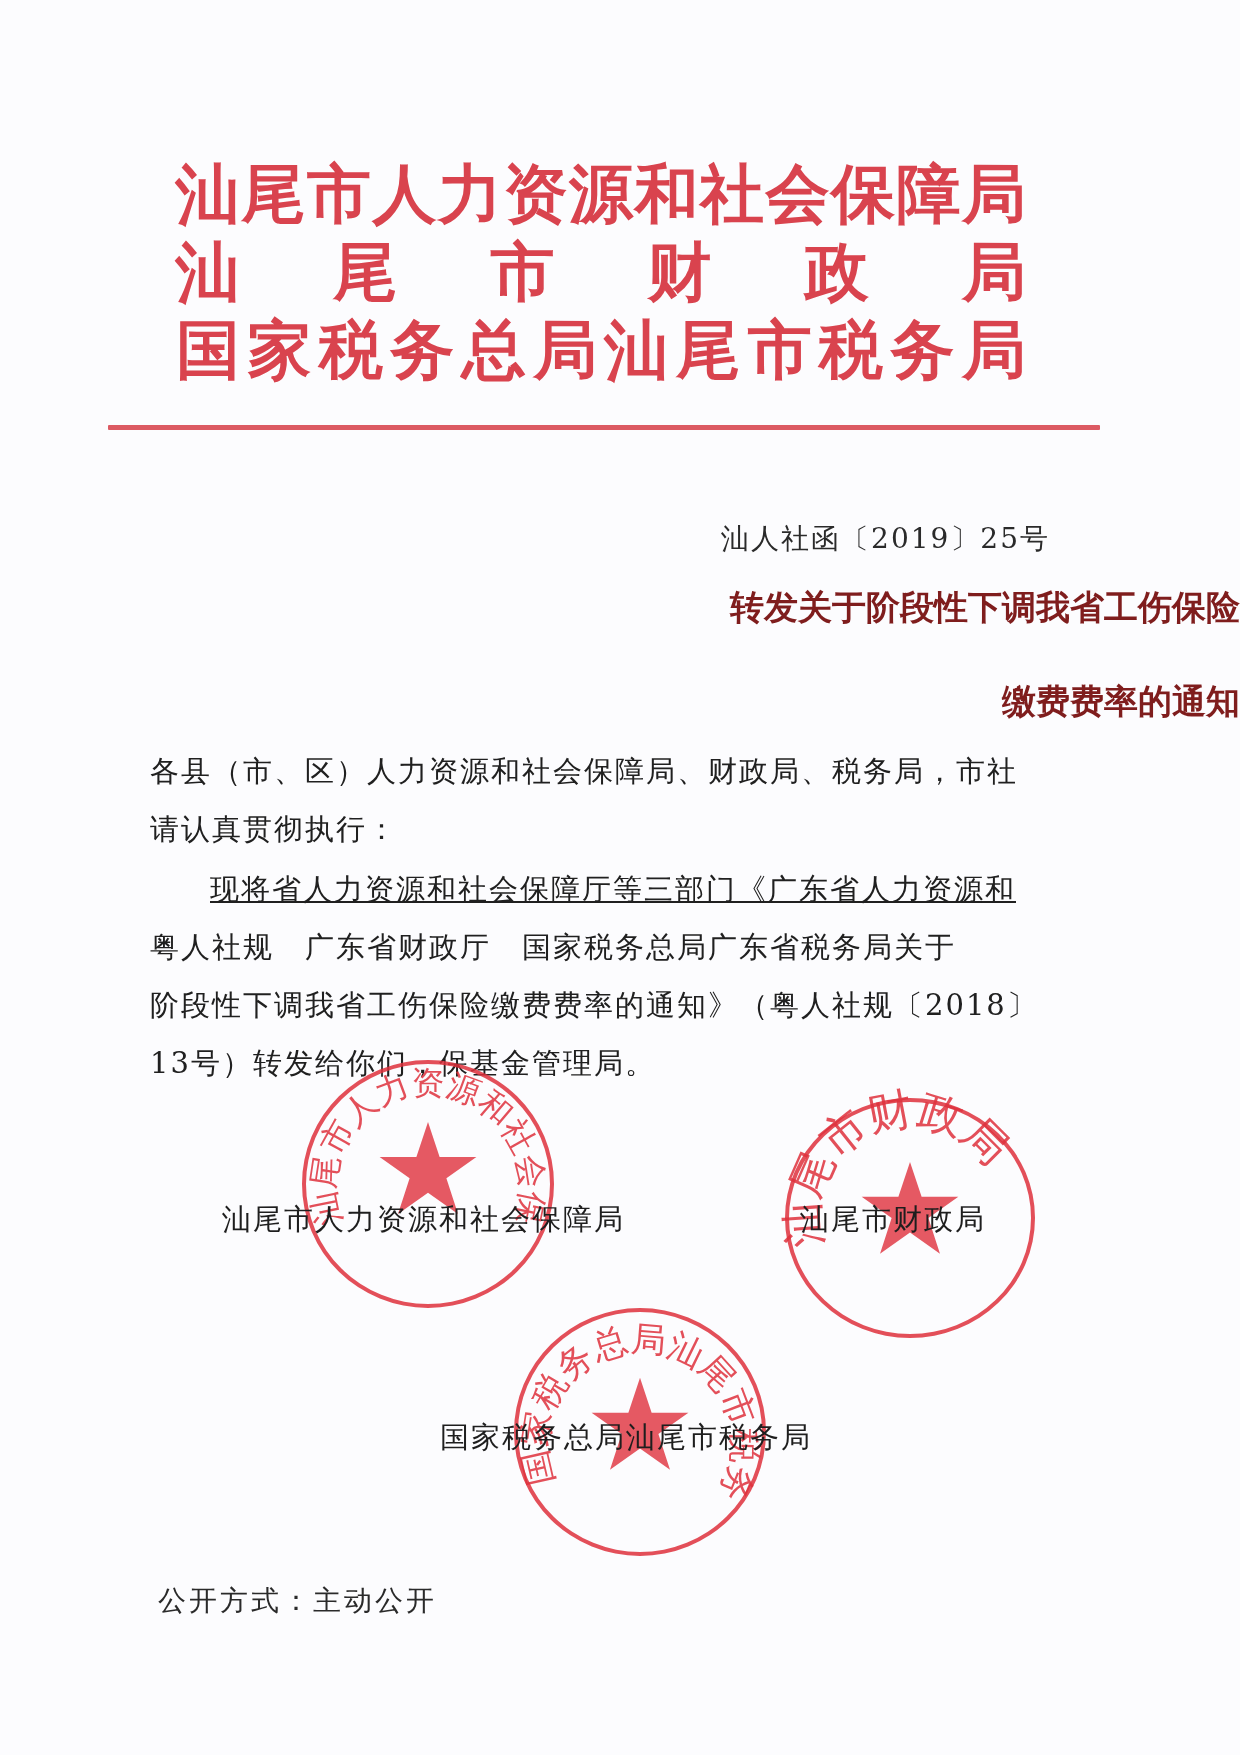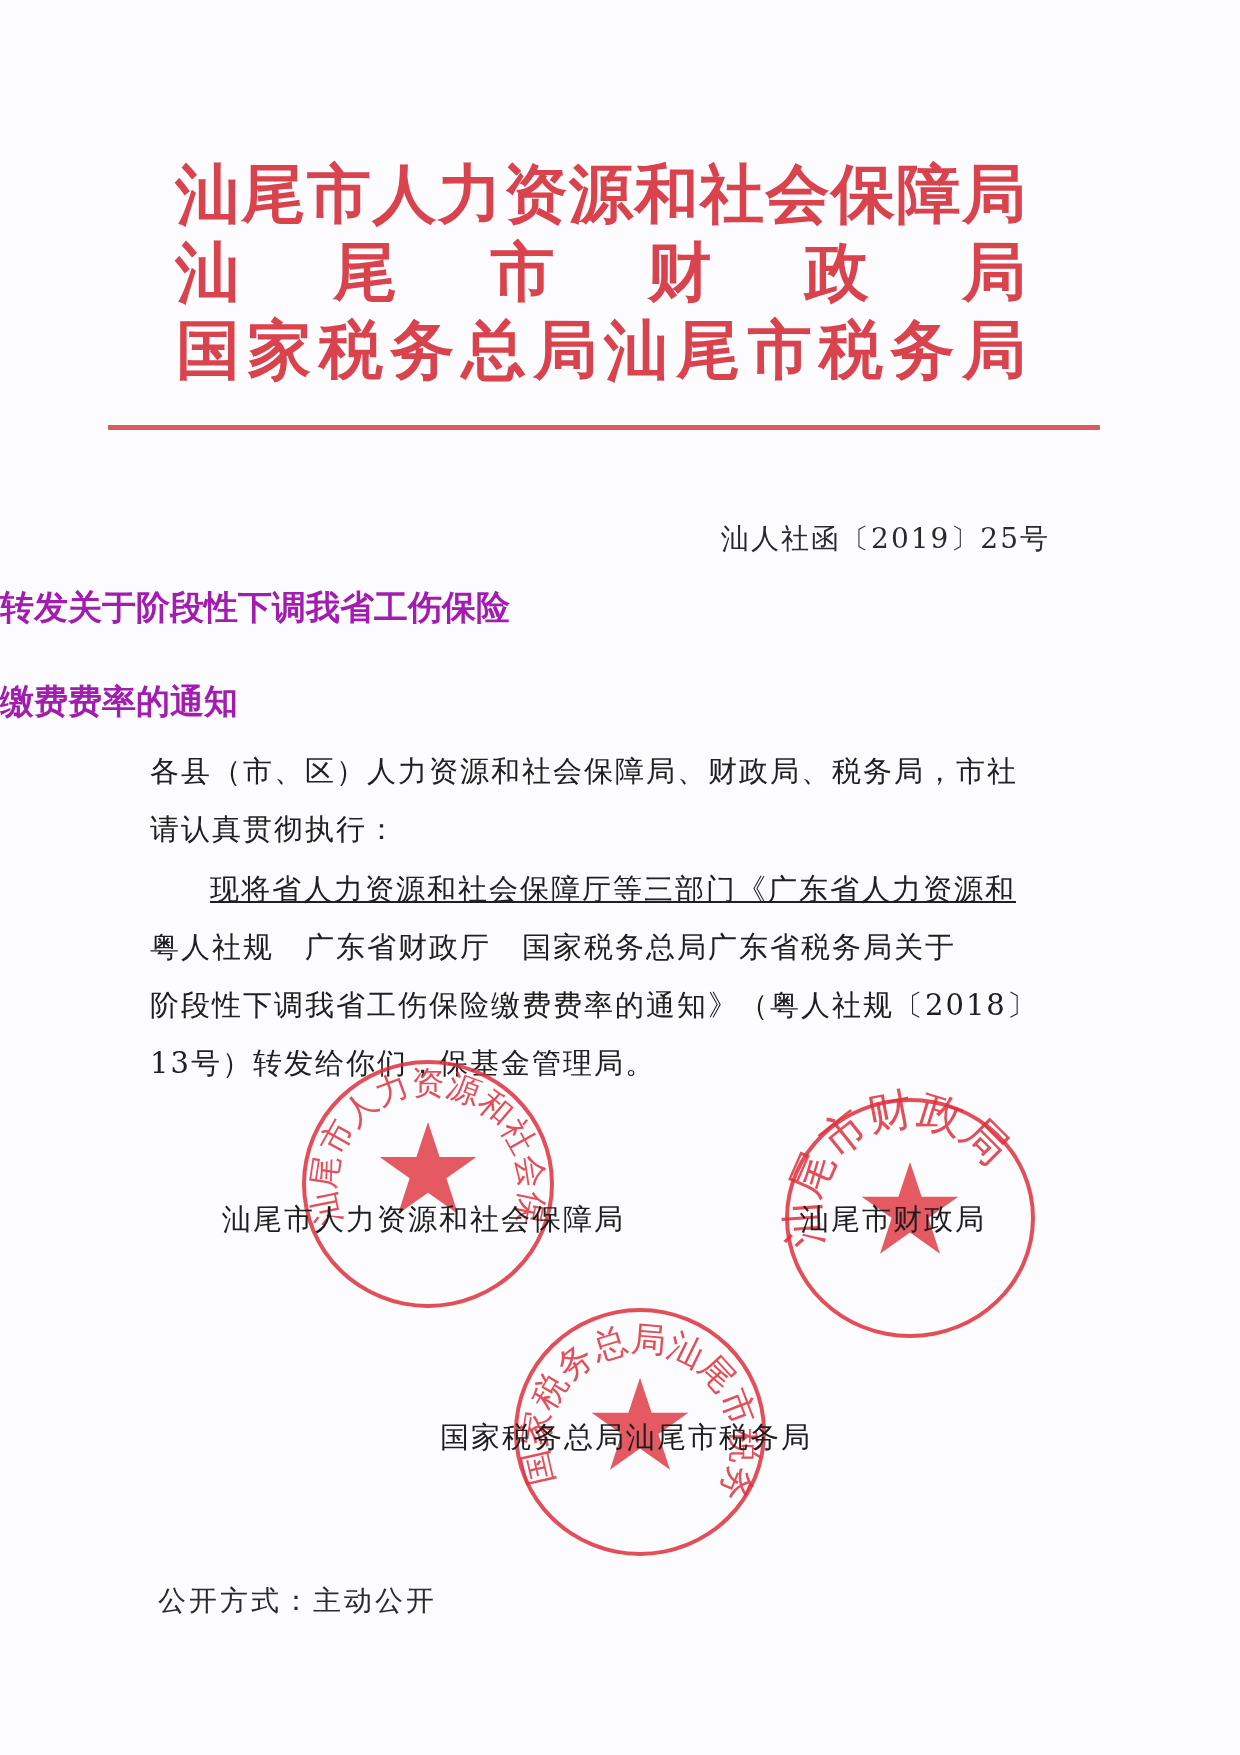--- a/index.html
+++ b/index.html
@@ -52,25 +52,25 @@
       font-size: 28px;
       color: #2a2a2a;
       letter-spacing: 2px;
       text-align: right;
       margin-top: 48px;
     }
     .title {
       position: absolute;
       left: 0;
       width: 1240px;
-      text-align: left;
+      text-align: right;
       font-family: Liberation Mono, monospace;
       font-weight: bold;
       font-size: 34px;
-      color: #a21caf;
+      color: #7f1d1d;
     }
     #title1 { top: 585px; }
     #title2 { top: 640px; margin-top: 39px; }
     .body-text {
       position: absolute;
       left: 150px;
       width: 900px;
       font-family: "DejaVu Serif", "Liberation Serif", serif;
       font-size: 29px;
       line-height: 58px;

